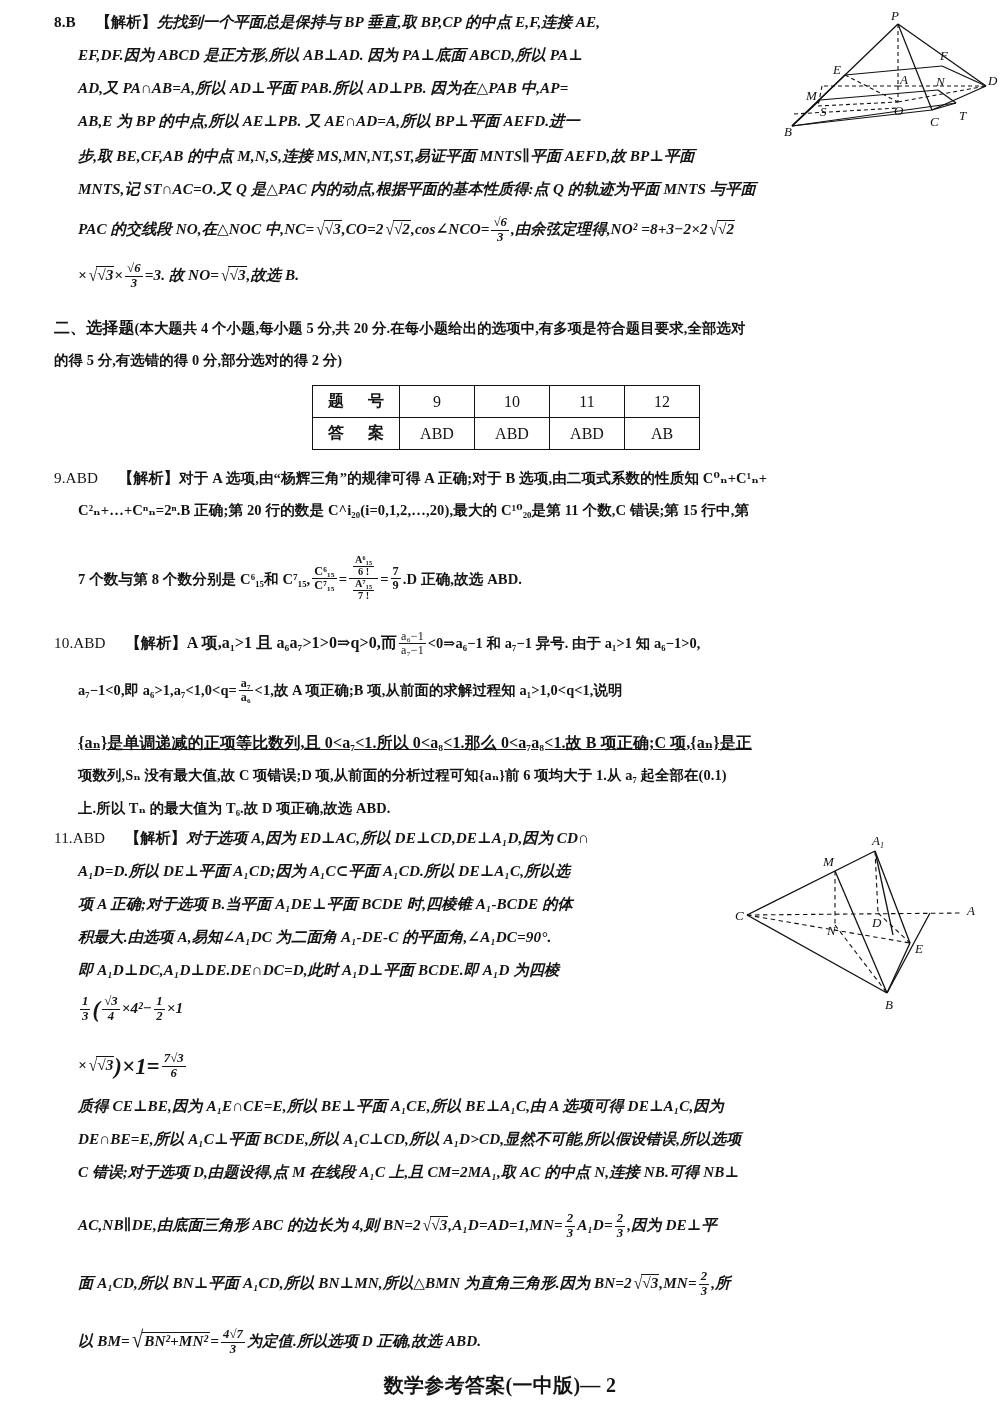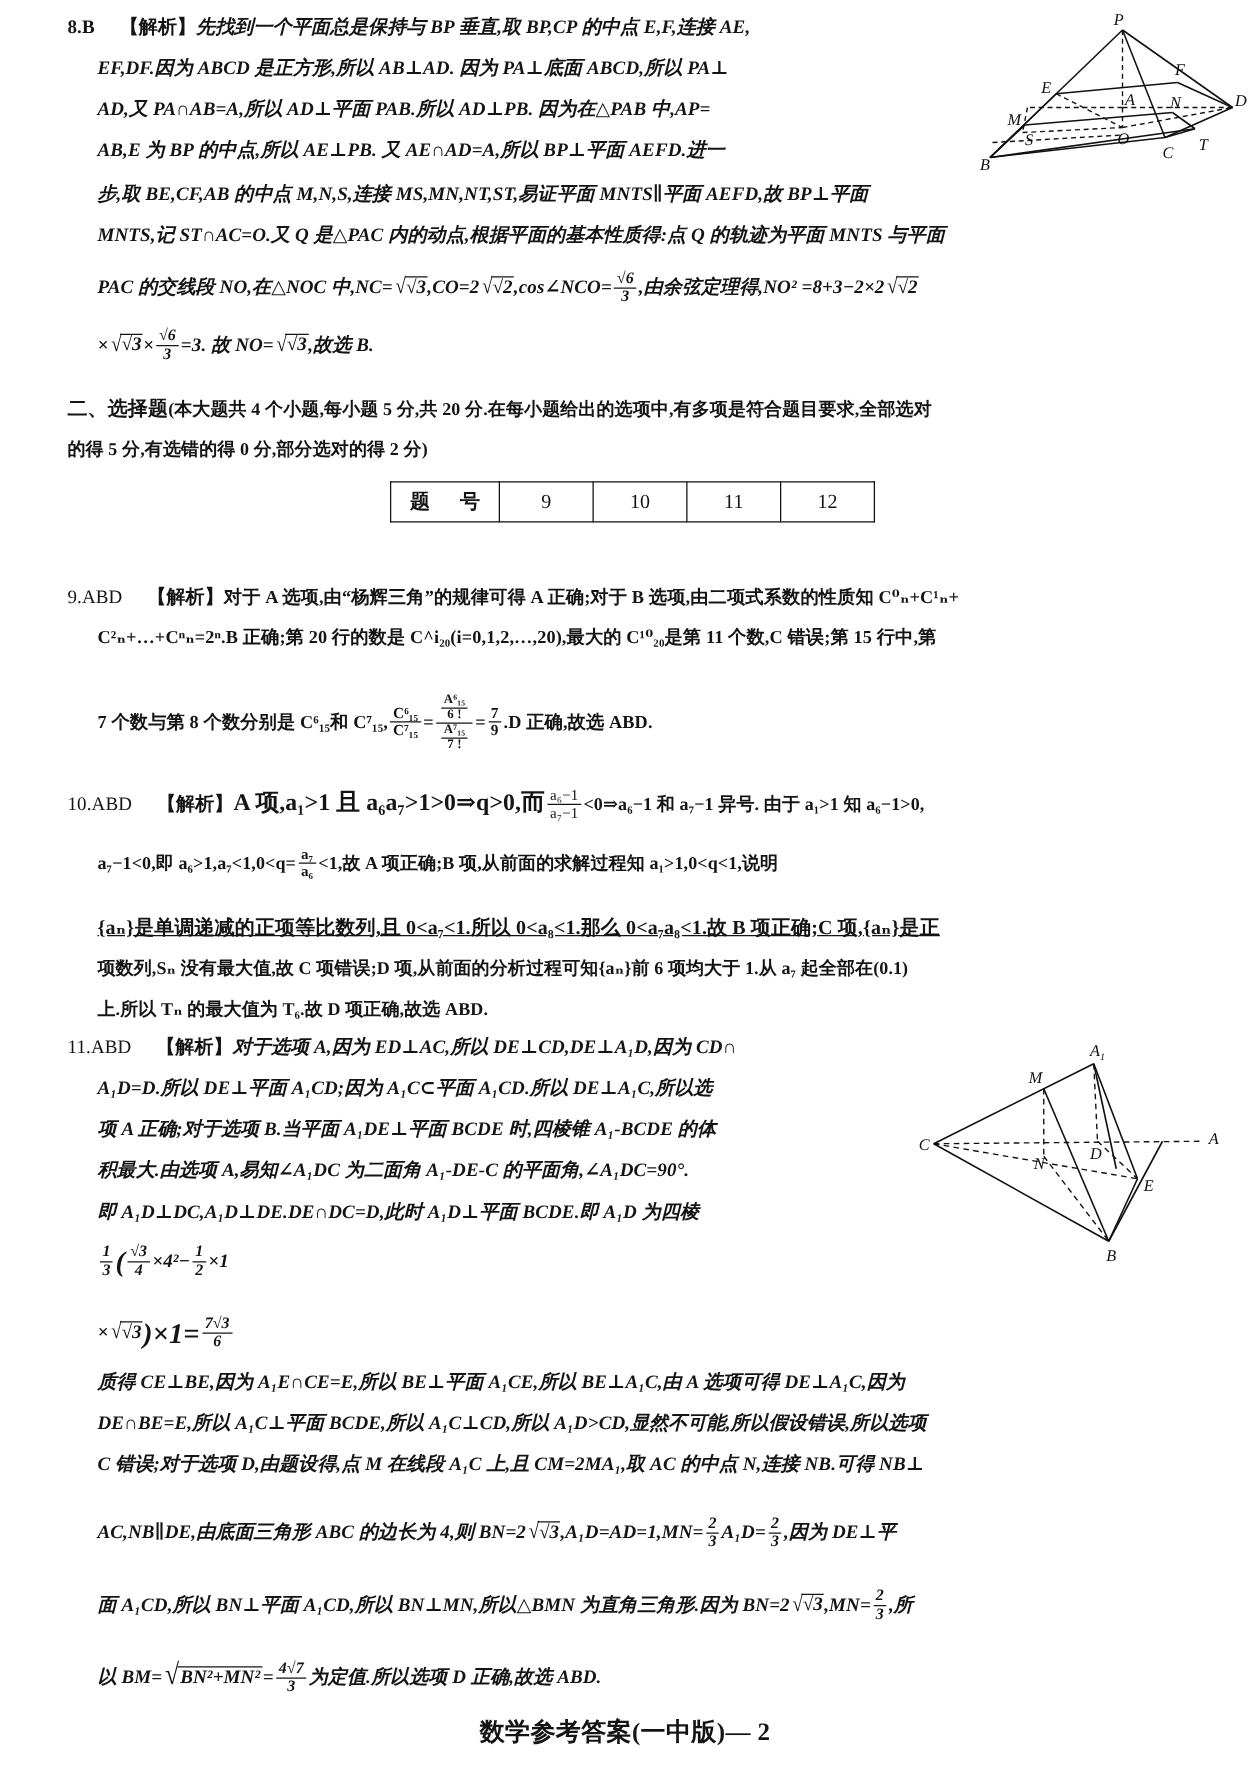--- a/index.html
+++ b/index.html
@@ -136,38 +136,45 @@
 
   <table class="ans-table" style="left:312px;top:385px;">
     <tbody>
         <tr>
       <td class="hdr cn">题 号</td>
       <td class="cel">9</td>
       <td class="cel">10</td>
       <td class="cel">11</td>
       <td class="cel">12</td>
     </tr>
+    <tr>
+      <td class="hdr cn">答 案</td>
+      <td class="cel">ABD</td>
+      <td class="cel">ABD</td>
+      <td class="cel">ABD</td>
+      <td class="cel">AB</td>
+    </tr>
   </tbody>
     </table>
 
   <div class="block" style="left:54px;top:470px;">
     <div class="ln" style="position:absolute;left:0;top:0;">
       <span>9.ABD</span>
       <span class="cn bold" style="margin-left:16px;">【解析】</span><span class="cn" style="font-size:14.6px;">对于 A 选项,由“杨辉三角”的规律可得 A 正确;对于 B 选项,由二项式系数的性质知 C⁰ₙ+C¹ₙ+</span>
     </div>
     <div class="ln cn" style="position:absolute;left:24px;top:33px;font-size:14.6px;">C²ₙ+…+Cⁿₙ=2ⁿ.B 正确;第 20 行的数是 C^i₂₀(i=0,1,2,…,20),最大的 C¹⁰₂₀是第 11 个数,C 错误;第 15 行中,第</div>
     <div class="ln cn" style="position:absolute;left:24px;top:85px;font-size:14.6px;">
       <span>7 个数与第 8 个数分别是 C⁶₁₅和 C⁷₁₅,</span><span class="frac"><span class="num">C⁶₁₅</span><span class="den">C⁷₁₅</span></span><span>=</span><span class="frac" style="vertical-align:-0.9em;"><span class="num"><span class="frac" style="vertical-align:-0.4em;"><span class="num">A⁶₁₅</span><span class="den">6 !</span></span></span><span class="den"><span class="frac" style="vertical-align:-0.4em;"><span class="num">A⁷₁₅</span><span class="den">7 !</span></span></span></span><span>=</span><span class="frac"><span class="num">7</span><span class="den">9</span></span><span>.D 正确,故选 ABD.</span>
     </div>
   </div>
 
   <div class="block" style="left:54px;top:630px;">
     <div class="ln" style="position:absolute;left:0;top:0;">
       <span>10.ABD</span>
-      <span class="cn bold" style="margin-left:16px;">【解析】</span><span class="cn" style="font-size:19px;">A 项,a₁&gt;1 且 a₆a₇&gt;1&gt;0⇒q&gt;0,而</span><span class="frac" style="font-size:12px;"><span class="num">a₆−1</span><span class="den">a₇−1</span></span><span class="cn" style="font-size:14.4px;">&lt;0⇒a₆−1 和 a₇−1 异号. 由于 a₁&gt;1 知 a₆−1&gt;0,</span>
+      <span class="cn bold" style="margin-left:16px;">【解析】</span><span class="cn" style="font-size:16px;">A 项,a₁&gt;1 且 a₆a₇&gt;1&gt;0⇒q&gt;0,而</span><span class="frac" style="font-size:12px;"><span class="num">a₆−1</span><span class="den">a₇−1</span></span><span class="cn" style="font-size:14.4px;">&lt;0⇒a₆−1 和 a₇−1 异号. 由于 a₁&gt;1 知 a₆−1&gt;0,</span>
     </div>
     <div class="ln cn" style="position:absolute;left:24px;top:47px;font-size:14.4px;">
       <span>a₇−1&lt;0,即 a₆&gt;1,a₇&lt;1,0&lt;q=</span><span class="frac" style="font-size:12px;"><span class="num">a₇</span><span class="den">a₆</span></span><span>&lt;1,故 A 项正确;B 项,从前面的求解过程知 a₁&gt;1,0&lt;q&lt;1,说明</span>
     </div>
     <div class="ln cn" style="position:absolute;left:24px;top:105px;font-size:16px;text-decoration:underline;">{aₙ}是单调递减的正项等比数列,且 0&lt;a₇&lt;1.所以 0&lt;a₈&lt;1.那么 0&lt;a₇a₈&lt;1.故 B 项正确;C 项,{aₙ}是正</div>
     <div class="ln cn" style="position:absolute;left:24px;top:138px;font-size:14.4px;">项数列,Sₙ 没有最大值,故 C 项错误;D 项,从前面的分析过程可知{aₙ}前 6 项均大于 1.从 a₇ 起全部在(0.1)</div>
     <div class="ln cn" style="position:absolute;left:24px;top:171px;font-size:14.4px;">上.所以 Tₙ 的最大值为 T₆.故 D 项正确,故选 ABD.</div>
   </div>
 
   <div class="block" style="left:54px;top:830px;">

